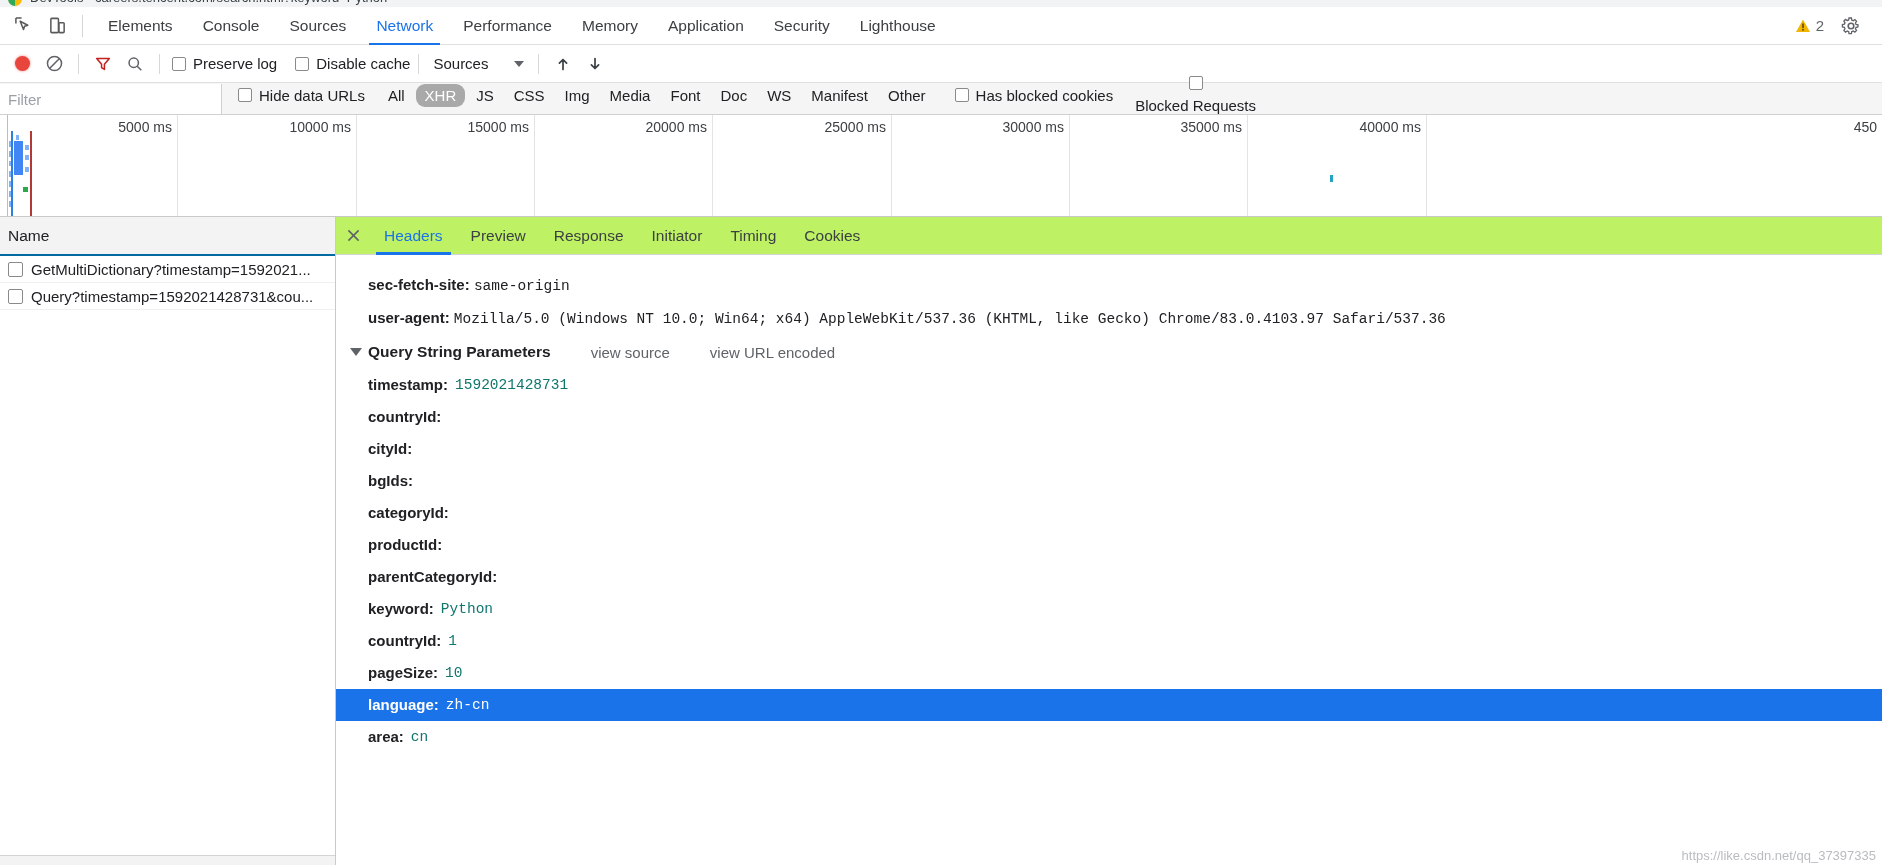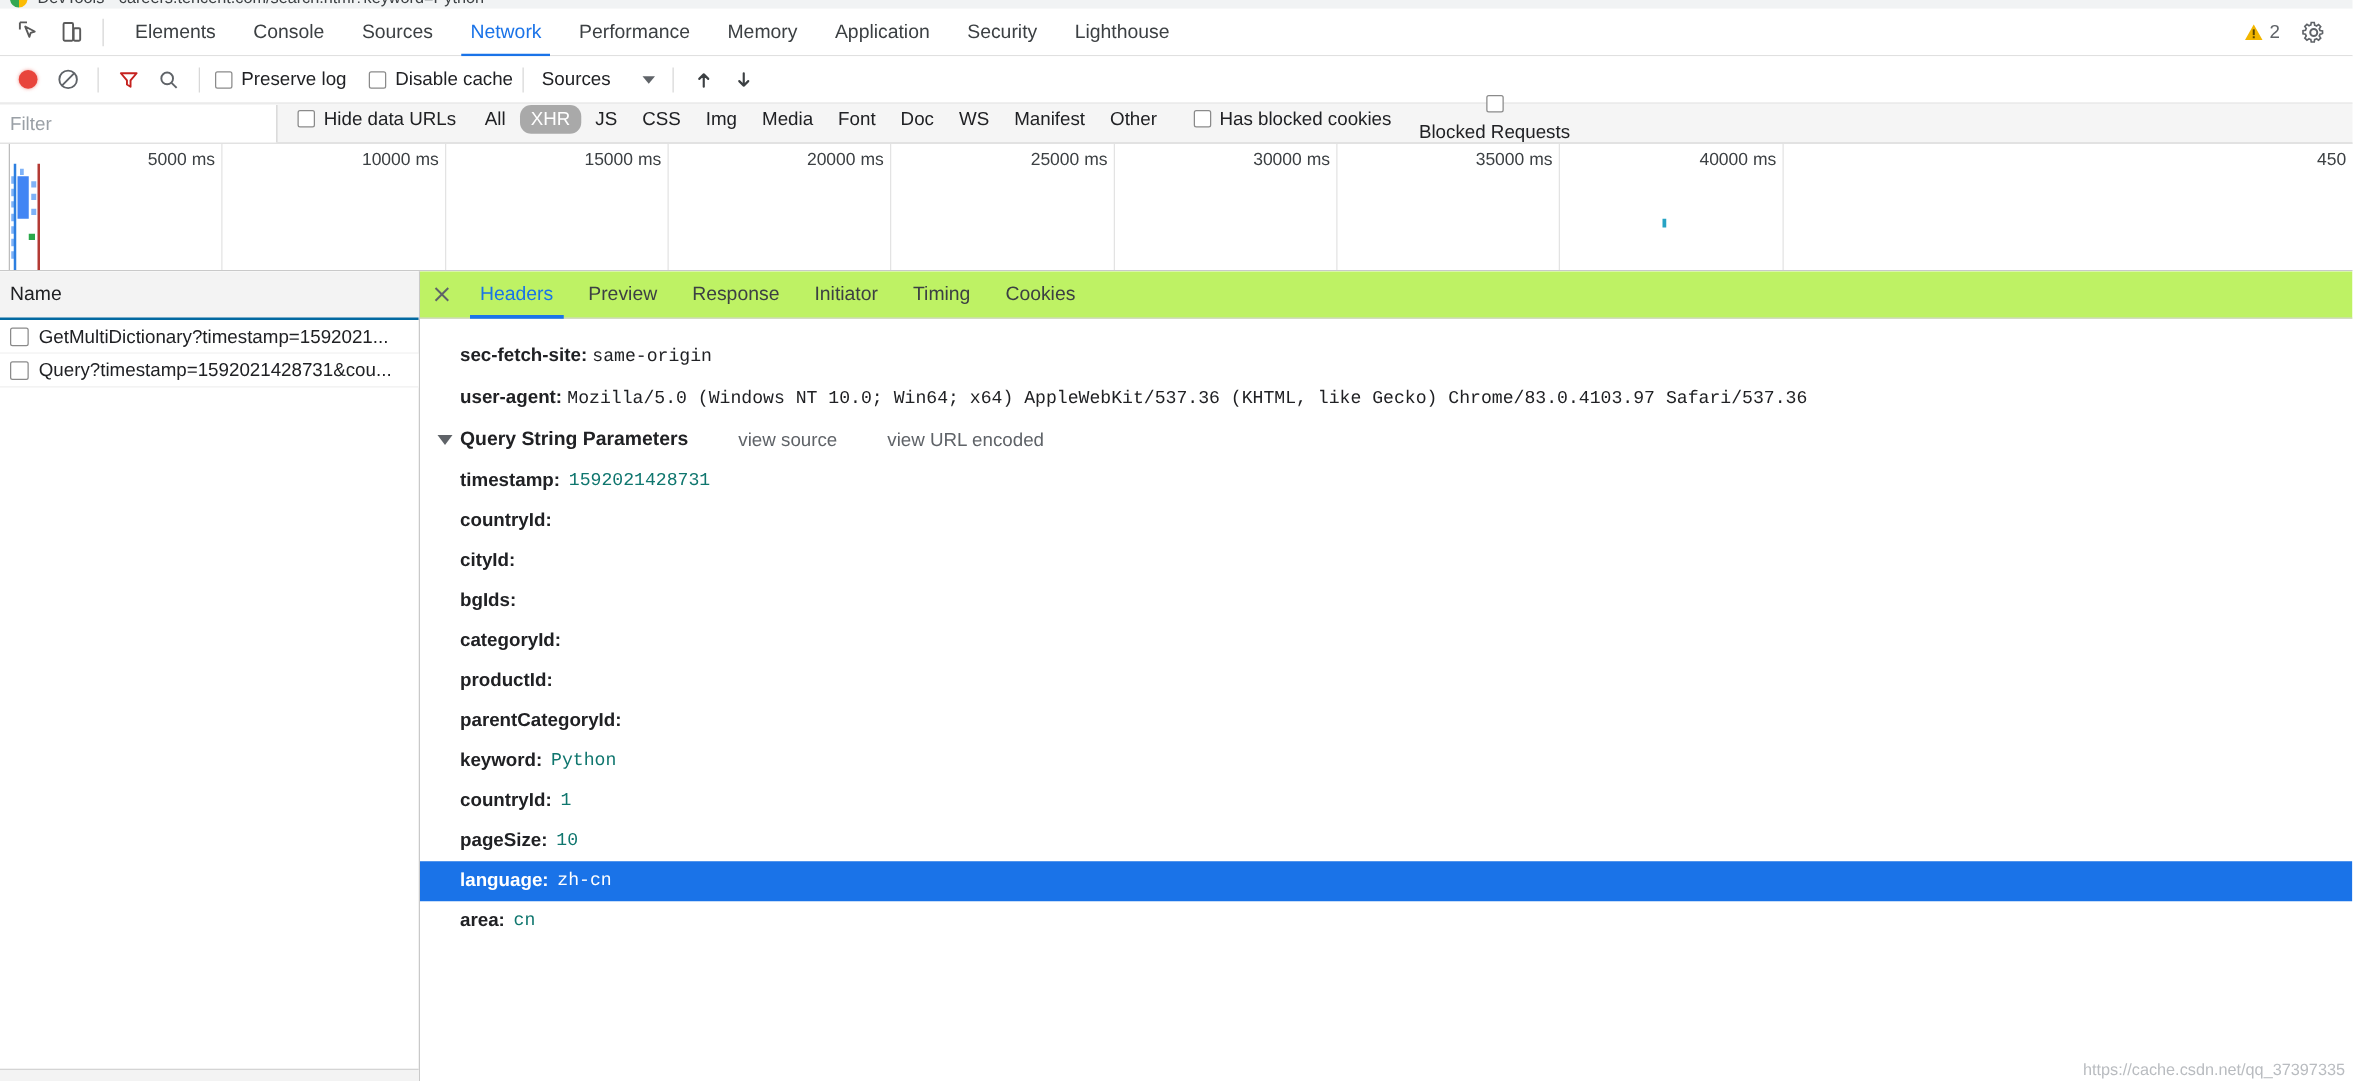--- a/index.html
+++ b/index.html
@@ -491,15 +491,15 @@
       <div class="param-row selected">
         <span class="param-key">language:</span>
         <span class="param-val">zh-cn</span>
       </div>
       <div class="param-row">
         <span class="param-key">area:</span>
         <span class="param-val">cn</span>
       </div>
     </div>
 
-    <div id="watermark">https://cache.csdn.net/qq_37397335</div>
+    <div id="watermark">https://like.csdn.net/qq_37397335</div>
   </div>
 </div>
 
 </body></html>

